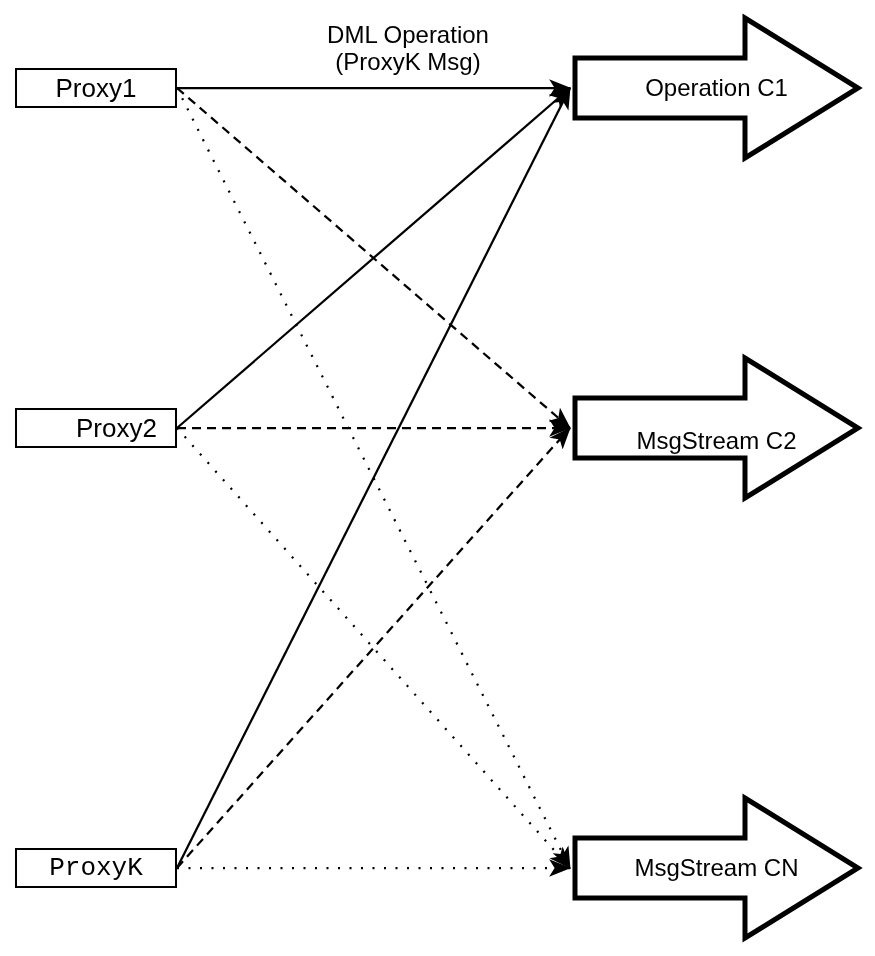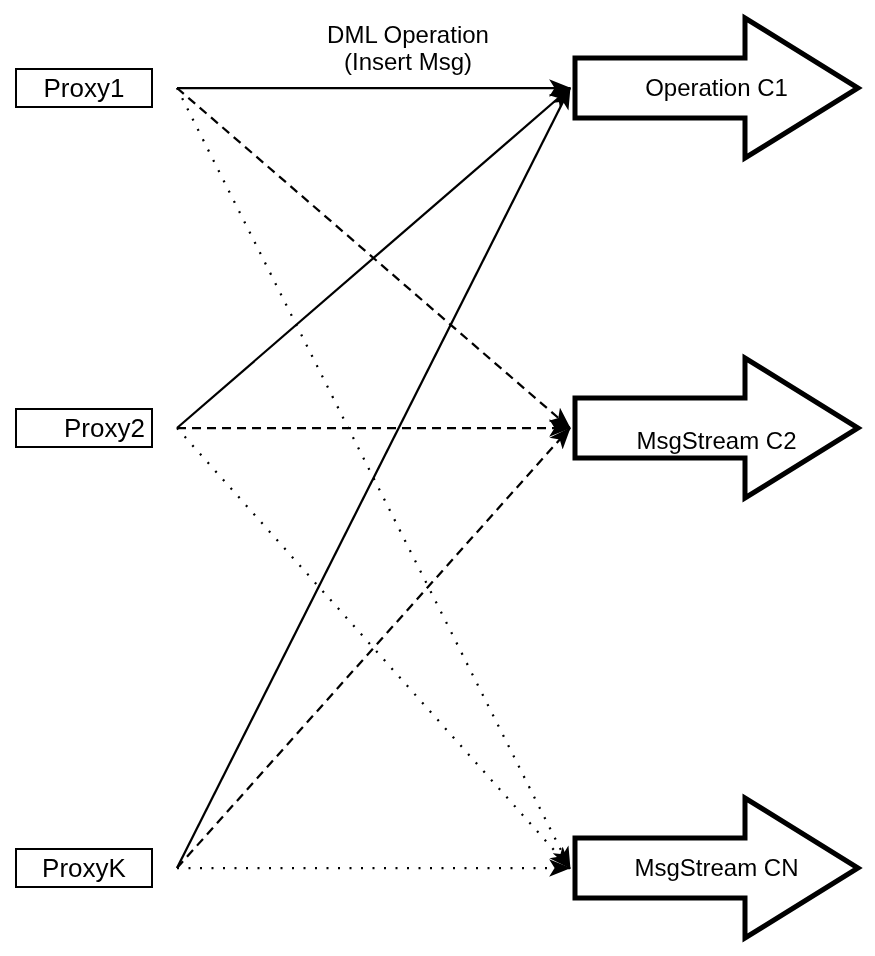--- a/index.html
+++ b/index.html
@@ -17,35 +17,35 @@
     overflow: hidden;
   }
   .layer {
     position: absolute;
     left: 0;
     top: 0;
   }
   .proxy-box {
     position: absolute;
     left: 15px;
-    width: 138px;
+    width: 162px;
     height: 40px;
     box-sizing: border-box;
     background: #ffffff;
     border: 2.5px solid #000000;
     display: flex;
     align-items: center;
     justify-content: center;
     font-size: 26px;
     line-height: 1;
     z-index: 3;
   }
   .proxy-box.p1 { top: 68px; }
   .proxy-box.p2 { top: 408px; padding-left: 41px; }
-  .proxy-box.pk { top: 848px; }
+  .proxy-box.pk { top: 848px; font-family: Liberation Mono, monospace; }
   .stream-label {
     position: absolute;
     left: 575px;
     width: 283px;
     height: 34px;
     display: flex;
     align-items: center;
     justify-content: center;
     font-size: 24px;
     line-height: 1;
@@ -92,21 +92,21 @@
 
     <g id="stream-shapes" stroke="#000000" stroke-width="5" fill="#ffffff" stroke-linejoin="miter">
       <polygon points="575,58 745,58 745,18 858,88 745,158 745,118 575,118"></polygon>
       <polygon points="575,398 745,398 745,358 858,428 745,498 745,458 575,458"></polygon>
       <polygon points="575,838 745,838 745,798 858,868 745,938 745,898 575,898"></polygon>
     </g>
   </svg>
 
   <div class="diagram-title">
     <div>DML Operation</div>
-    <div>(Insert Msg)</div>
+    <div>(ProxyK Msg)</div>
   </div>
 
   <div class="proxy-box p1">
     <span>Proxy1</span>
   </div>
   <div class="proxy-box p2">
     <span>Proxy2</span>
   </div>
   <div class="proxy-box pk">
     <span>ProxyK</span>

